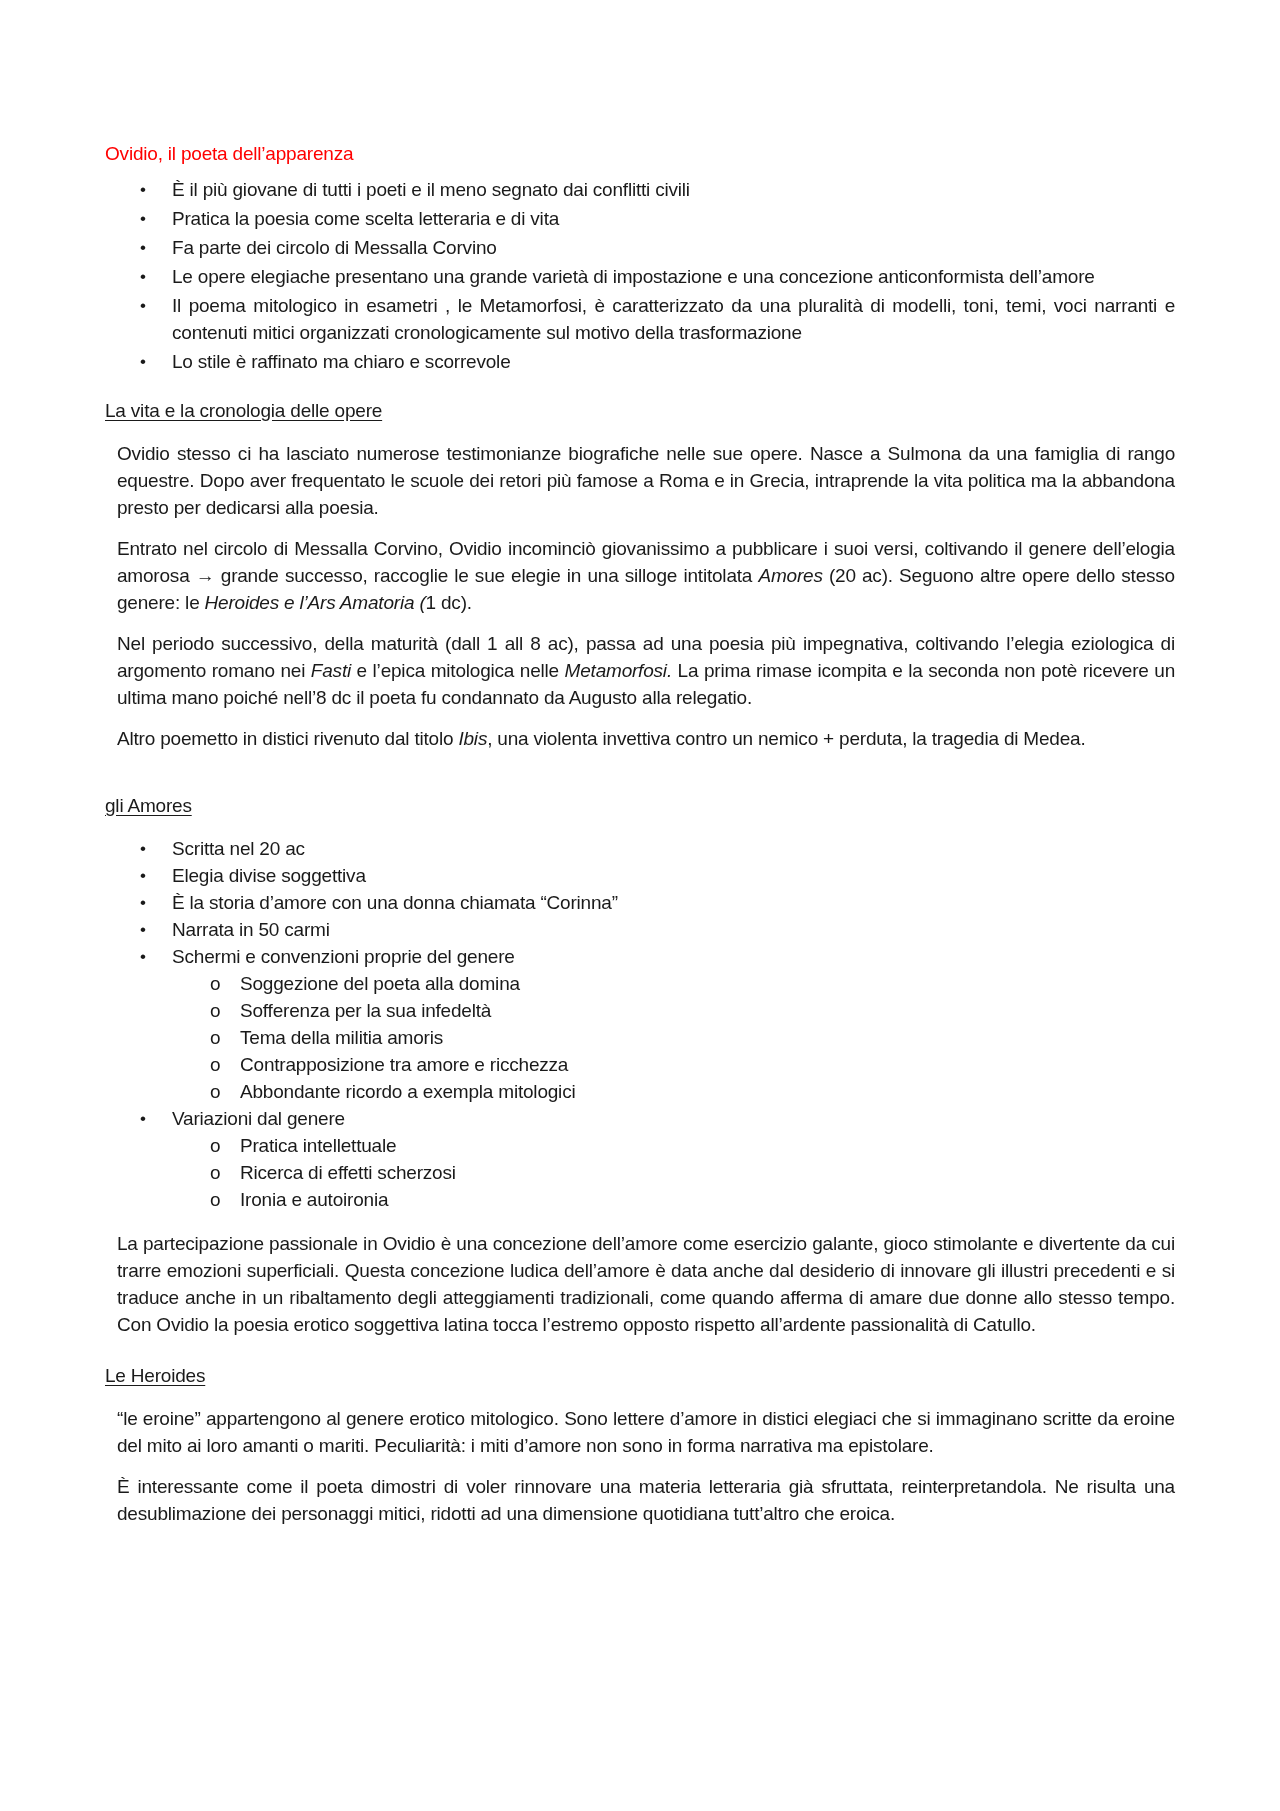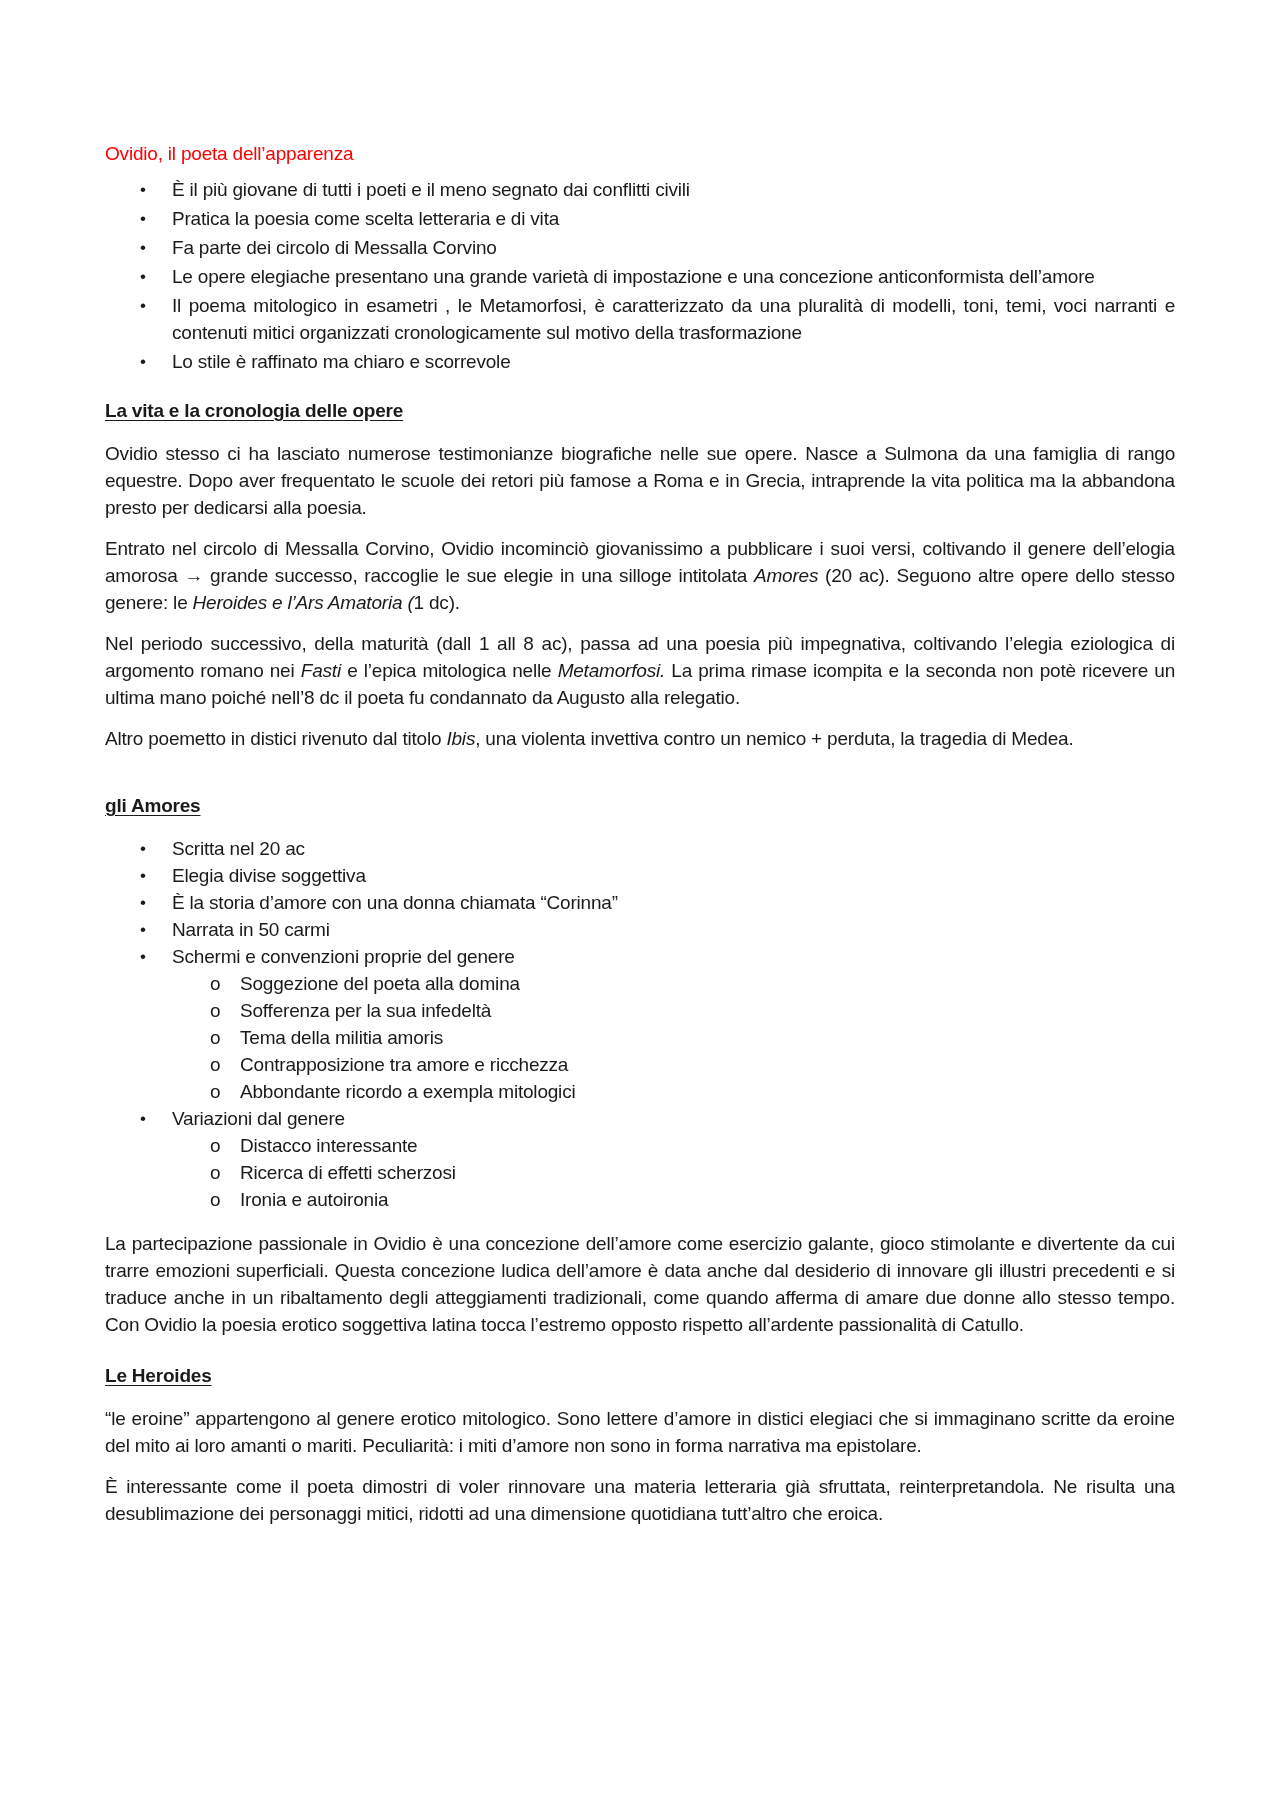--- a/index.html
+++ b/index.html
@@ -18,21 +18,21 @@
     overflow: hidden;
   }
   .doc-title {
     color: #ff0000;
     font-size: 19px;
     font-weight: 400;
     margin: 0 0 9px 0;
   }
   h2.sec-heading {
     font-size: 19px;
-    font-weight: 700;
+    font-weight: 400;
     text-decoration: underline;
     text-underline-offset: 3px;
     margin: 22px 0 16px 0;
   }
   h2.sec-gap-large { margin-top: 40px; }
   h2.sec-gap-med { margin-top: 24px; }
   ul.blist {
     list-style: none;
     margin: 0;
     padding: 0;
@@ -54,21 +54,21 @@
     margin: 0;
     padding: 0;
   }
   ul.sublist > li {
     position: relative;
     padding-left: 68px;
     margin: 0;
   }
   .mk2 { left: 38px; top: 0; }
   p.body-par {
-    margin: 0 0 14px 0;
+    margin: 0 0 14px 12px;
     text-align: justify;
   }
   em { font-style: italic; }
   .run-b { font-weight: 700; }
 </style>
 </head>
 <body>
 
 <div class="page">
 
@@ -152,21 +152,21 @@
           <span>Abbondante ricordo a exempla mitologici</span>
         </li>
       </ul>
     </li>
     <li>
       <span class="mk mk1">•</span>
       <span>Variazioni dal genere</span>
       <ul class="sublist">
         <li>
           <span class="mk mk2">o</span>
-          <span>Distacco interessante</span>
+          <span>Pratica intellettuale</span>
         </li>
         <li>
           <span class="mk mk2">o</span>
           <span>Ricerca di effetti scherzosi</span>
         </li>
         <li>
           <span class="mk mk2">o</span>
           <span>Ironia e autoironia</span>
         </li>
       </ul>

